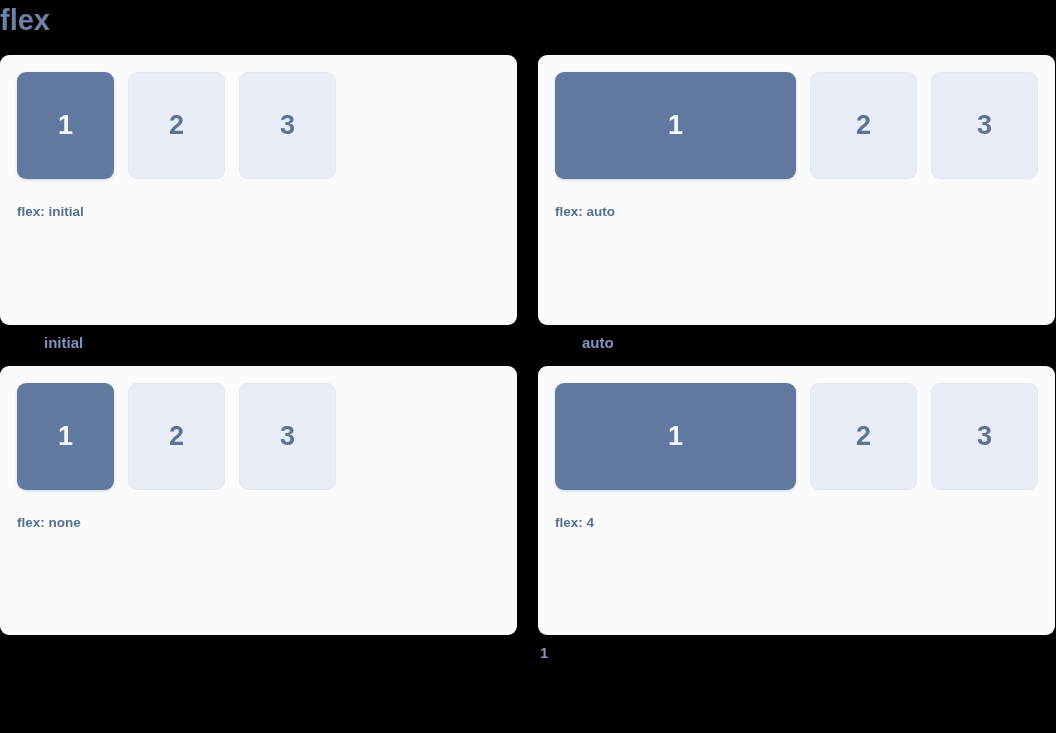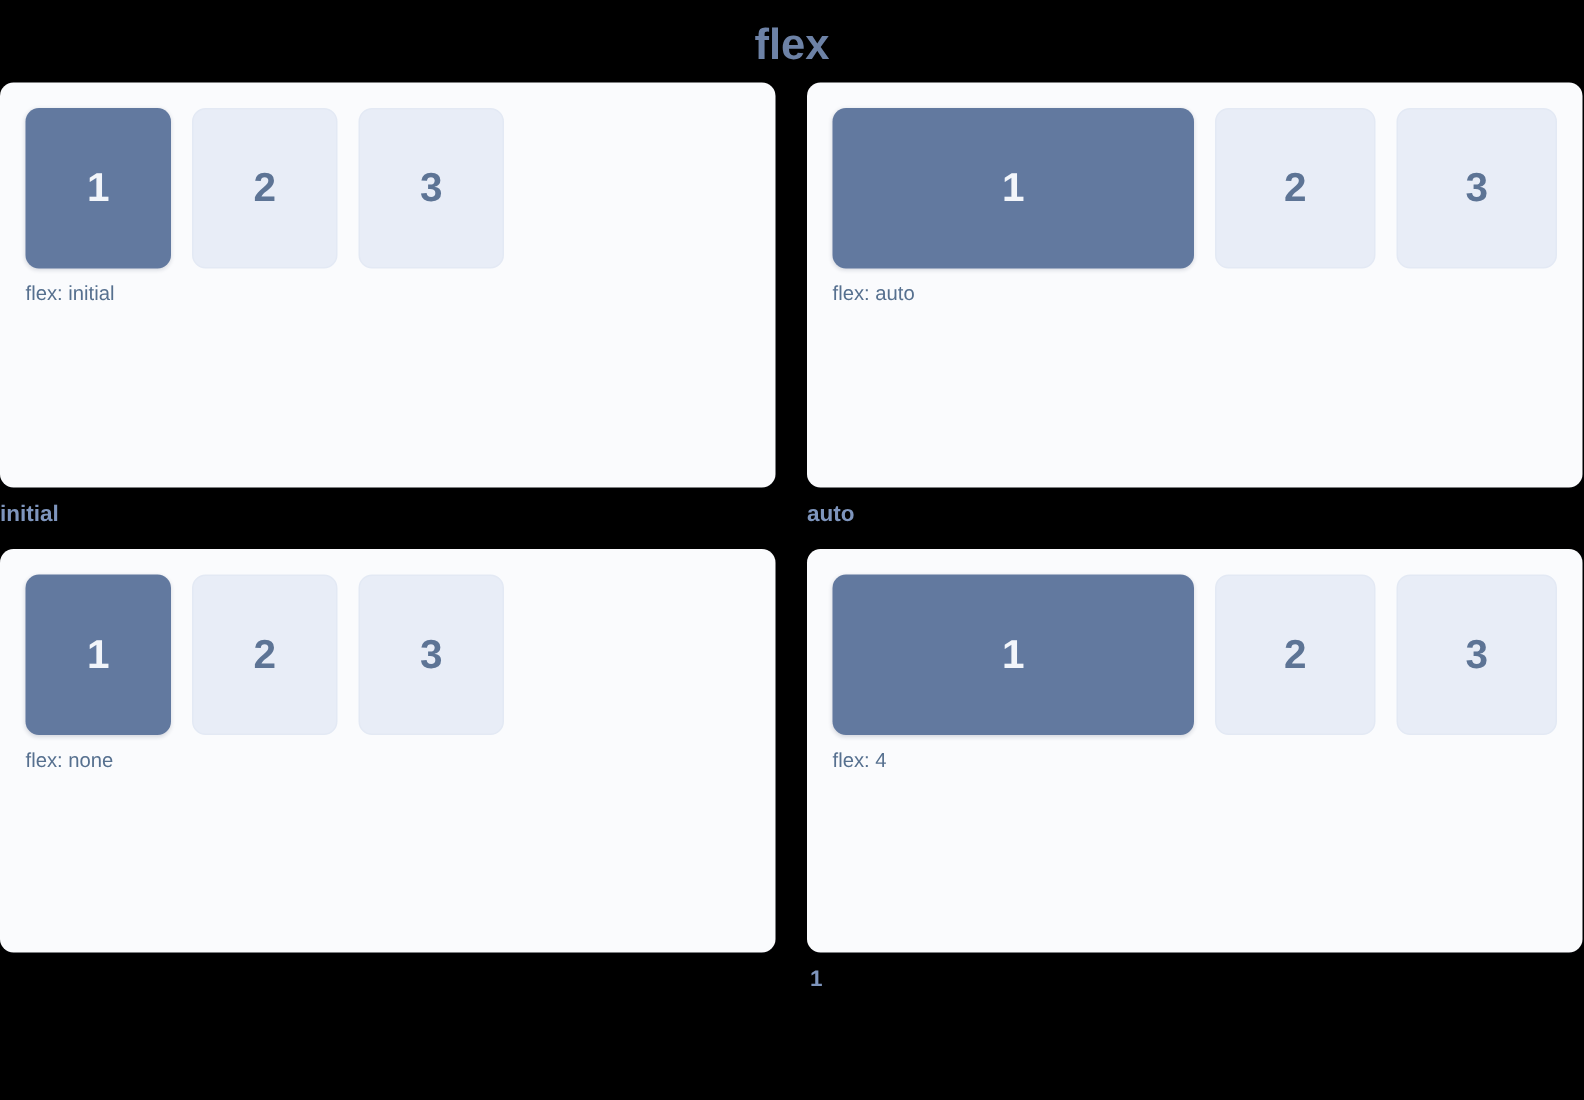--- a/index.html
+++ b/index.html
@@ -9,26 +9,26 @@
   }
   body {
     width: 1056px;
     height: 733px;
     font-family: "Liberation Sans", sans-serif;
     overflow: hidden;
     position: relative;
   }
 
   .page-title {
-    text-align: center;
+    text-align: left;
     color: #6d82a6;
     font-size: 29px;
     font-weight: bold;
     line-height: 1;
-    padding-top: 16px;
+    padding-top: 6px;
     letter-spacing: 0px;
   }
 
   .grid {
     position: absolute;
     top: 55px;
     left: 0;
     width: 1056px;
   }
 
@@ -89,33 +89,34 @@
     color: #5d7495;
     border: 1px solid #e3e9f4;
   }
 
   
   .size-basis   { width: 97px; flex: 0 0 97px; }
   .size-grow    { flex: 1 1 auto; min-width: 0; }
   .size-fixed   { width: 107px; flex: 0 0 107px; }
 
   .flex-note {
-    margin-top: 8px;
+    margin-top: 24px;
     font-size: 13.5px;
-    font-weight: normal;
+    font-weight: bold;
     color: #56708f;
     line-height: 1.3;
   }
 
   .cell-label {
     margin-top: 10px;
     font-size: 15px;
     font-weight: bold;
     color: #7e95bd;
     line-height: 1.1;
+    padding-left: 44px;
   }
 
   .cell-label.indent { padding-left: 2px; }
 </style>
 </head>
 <body>
 
 <div class="page-title">flex</div>
 
 <div class="grid">

